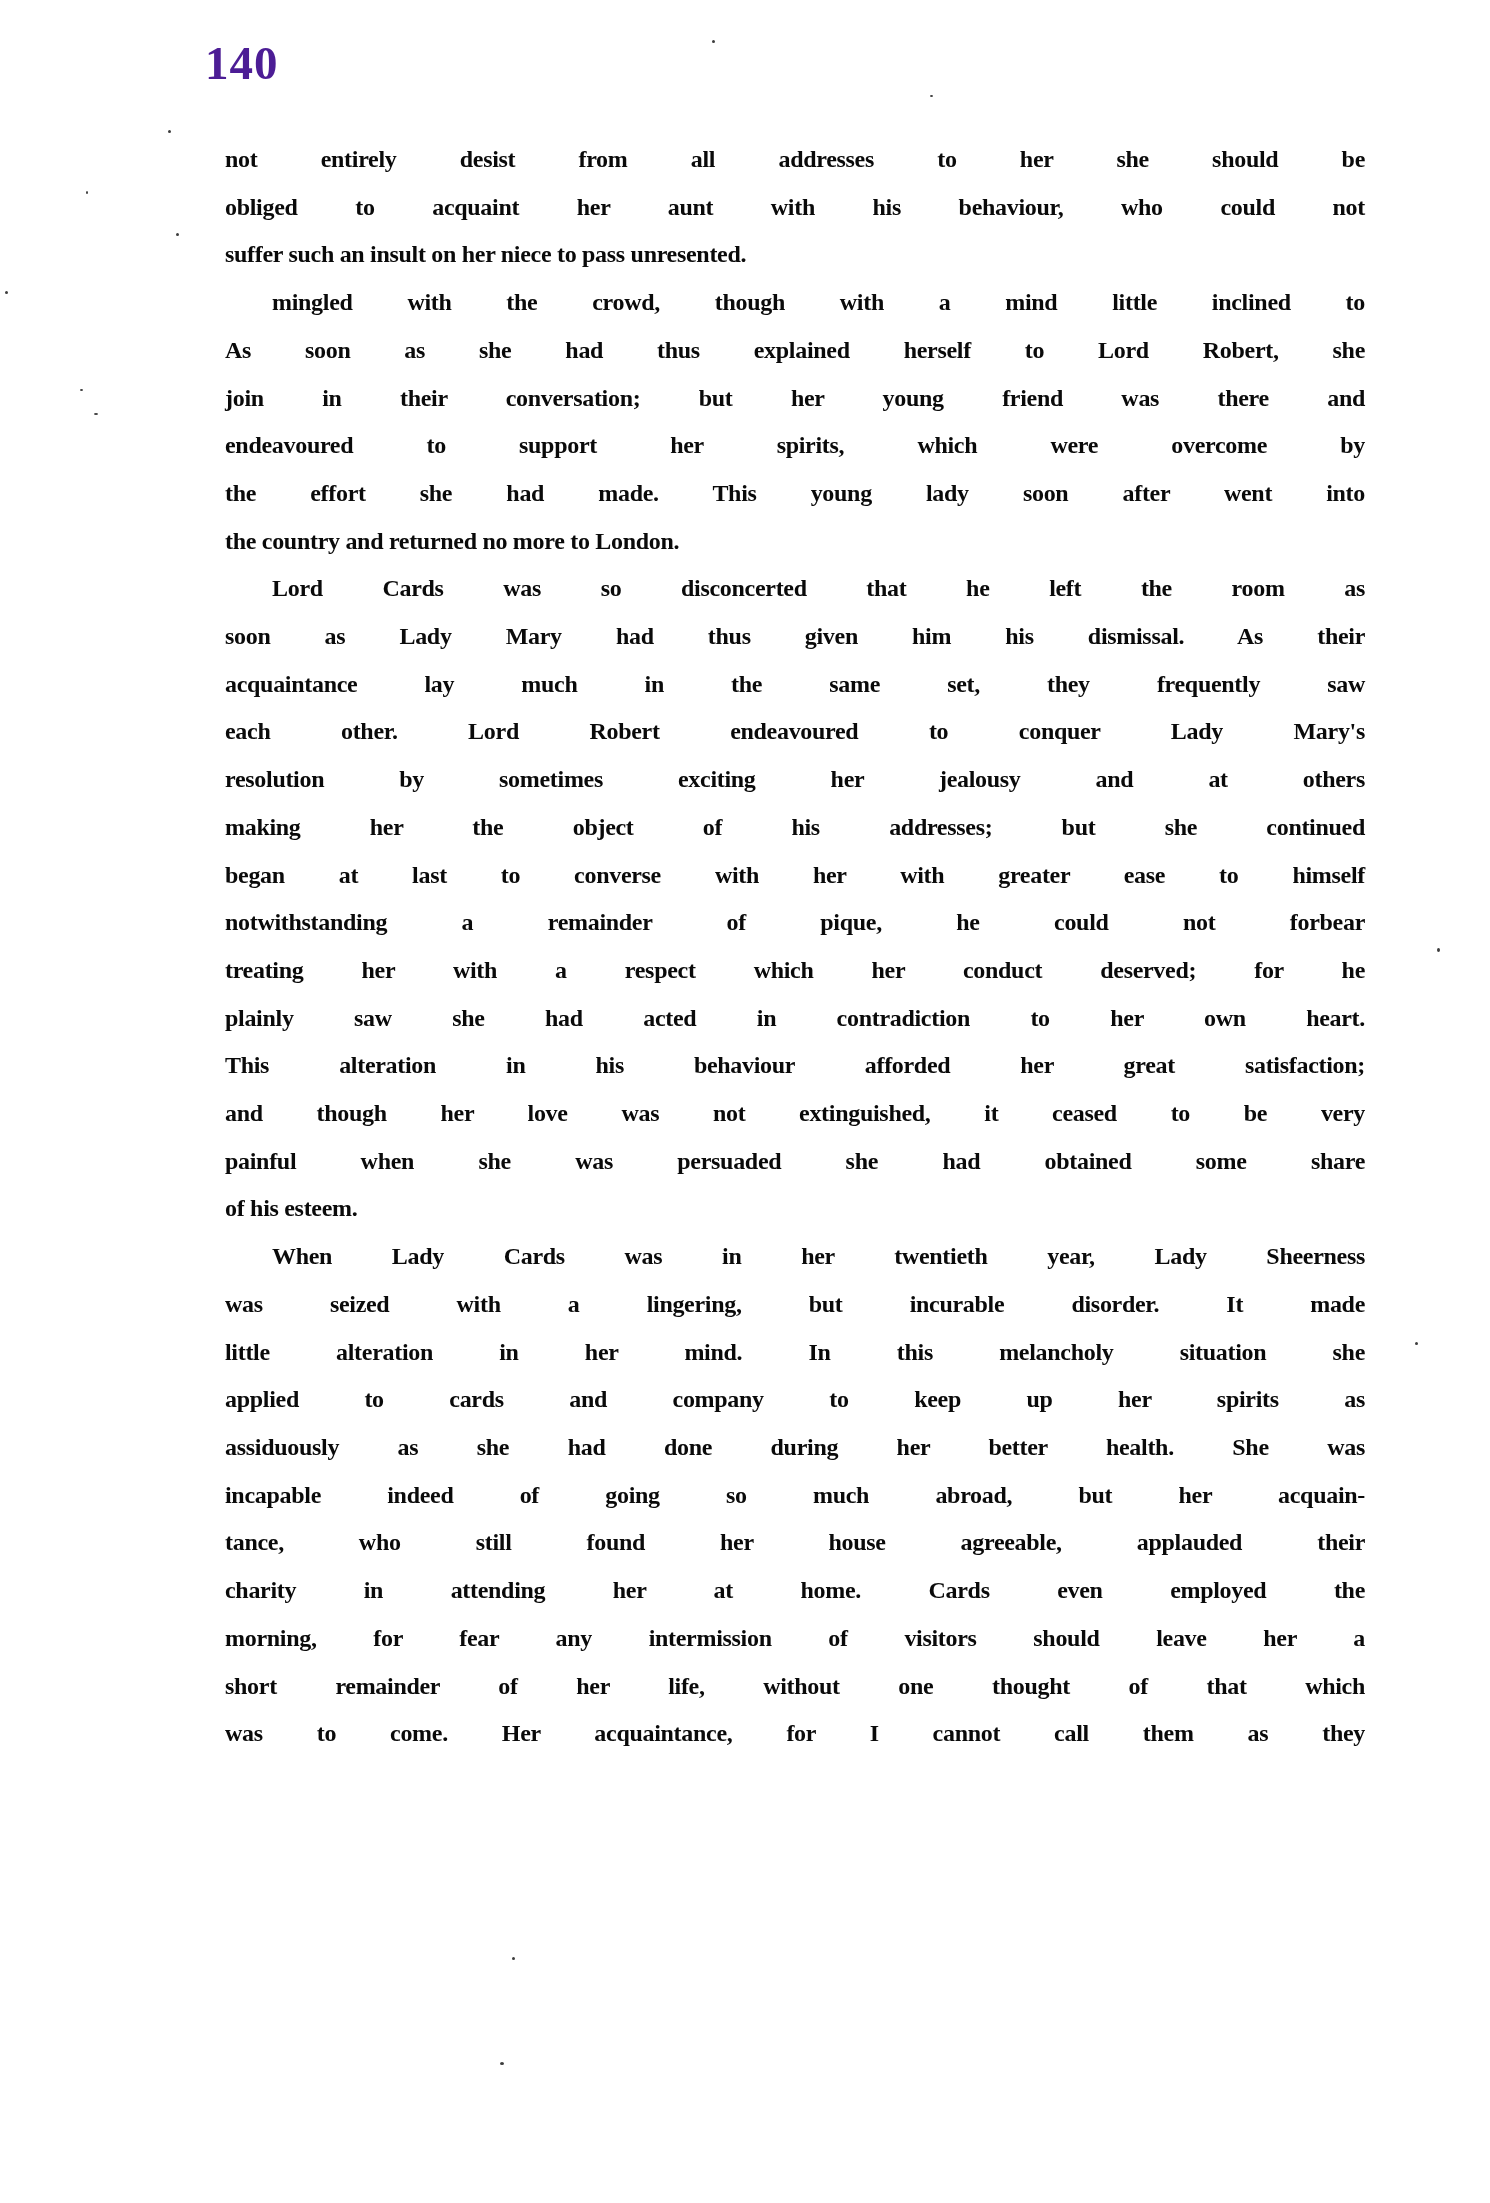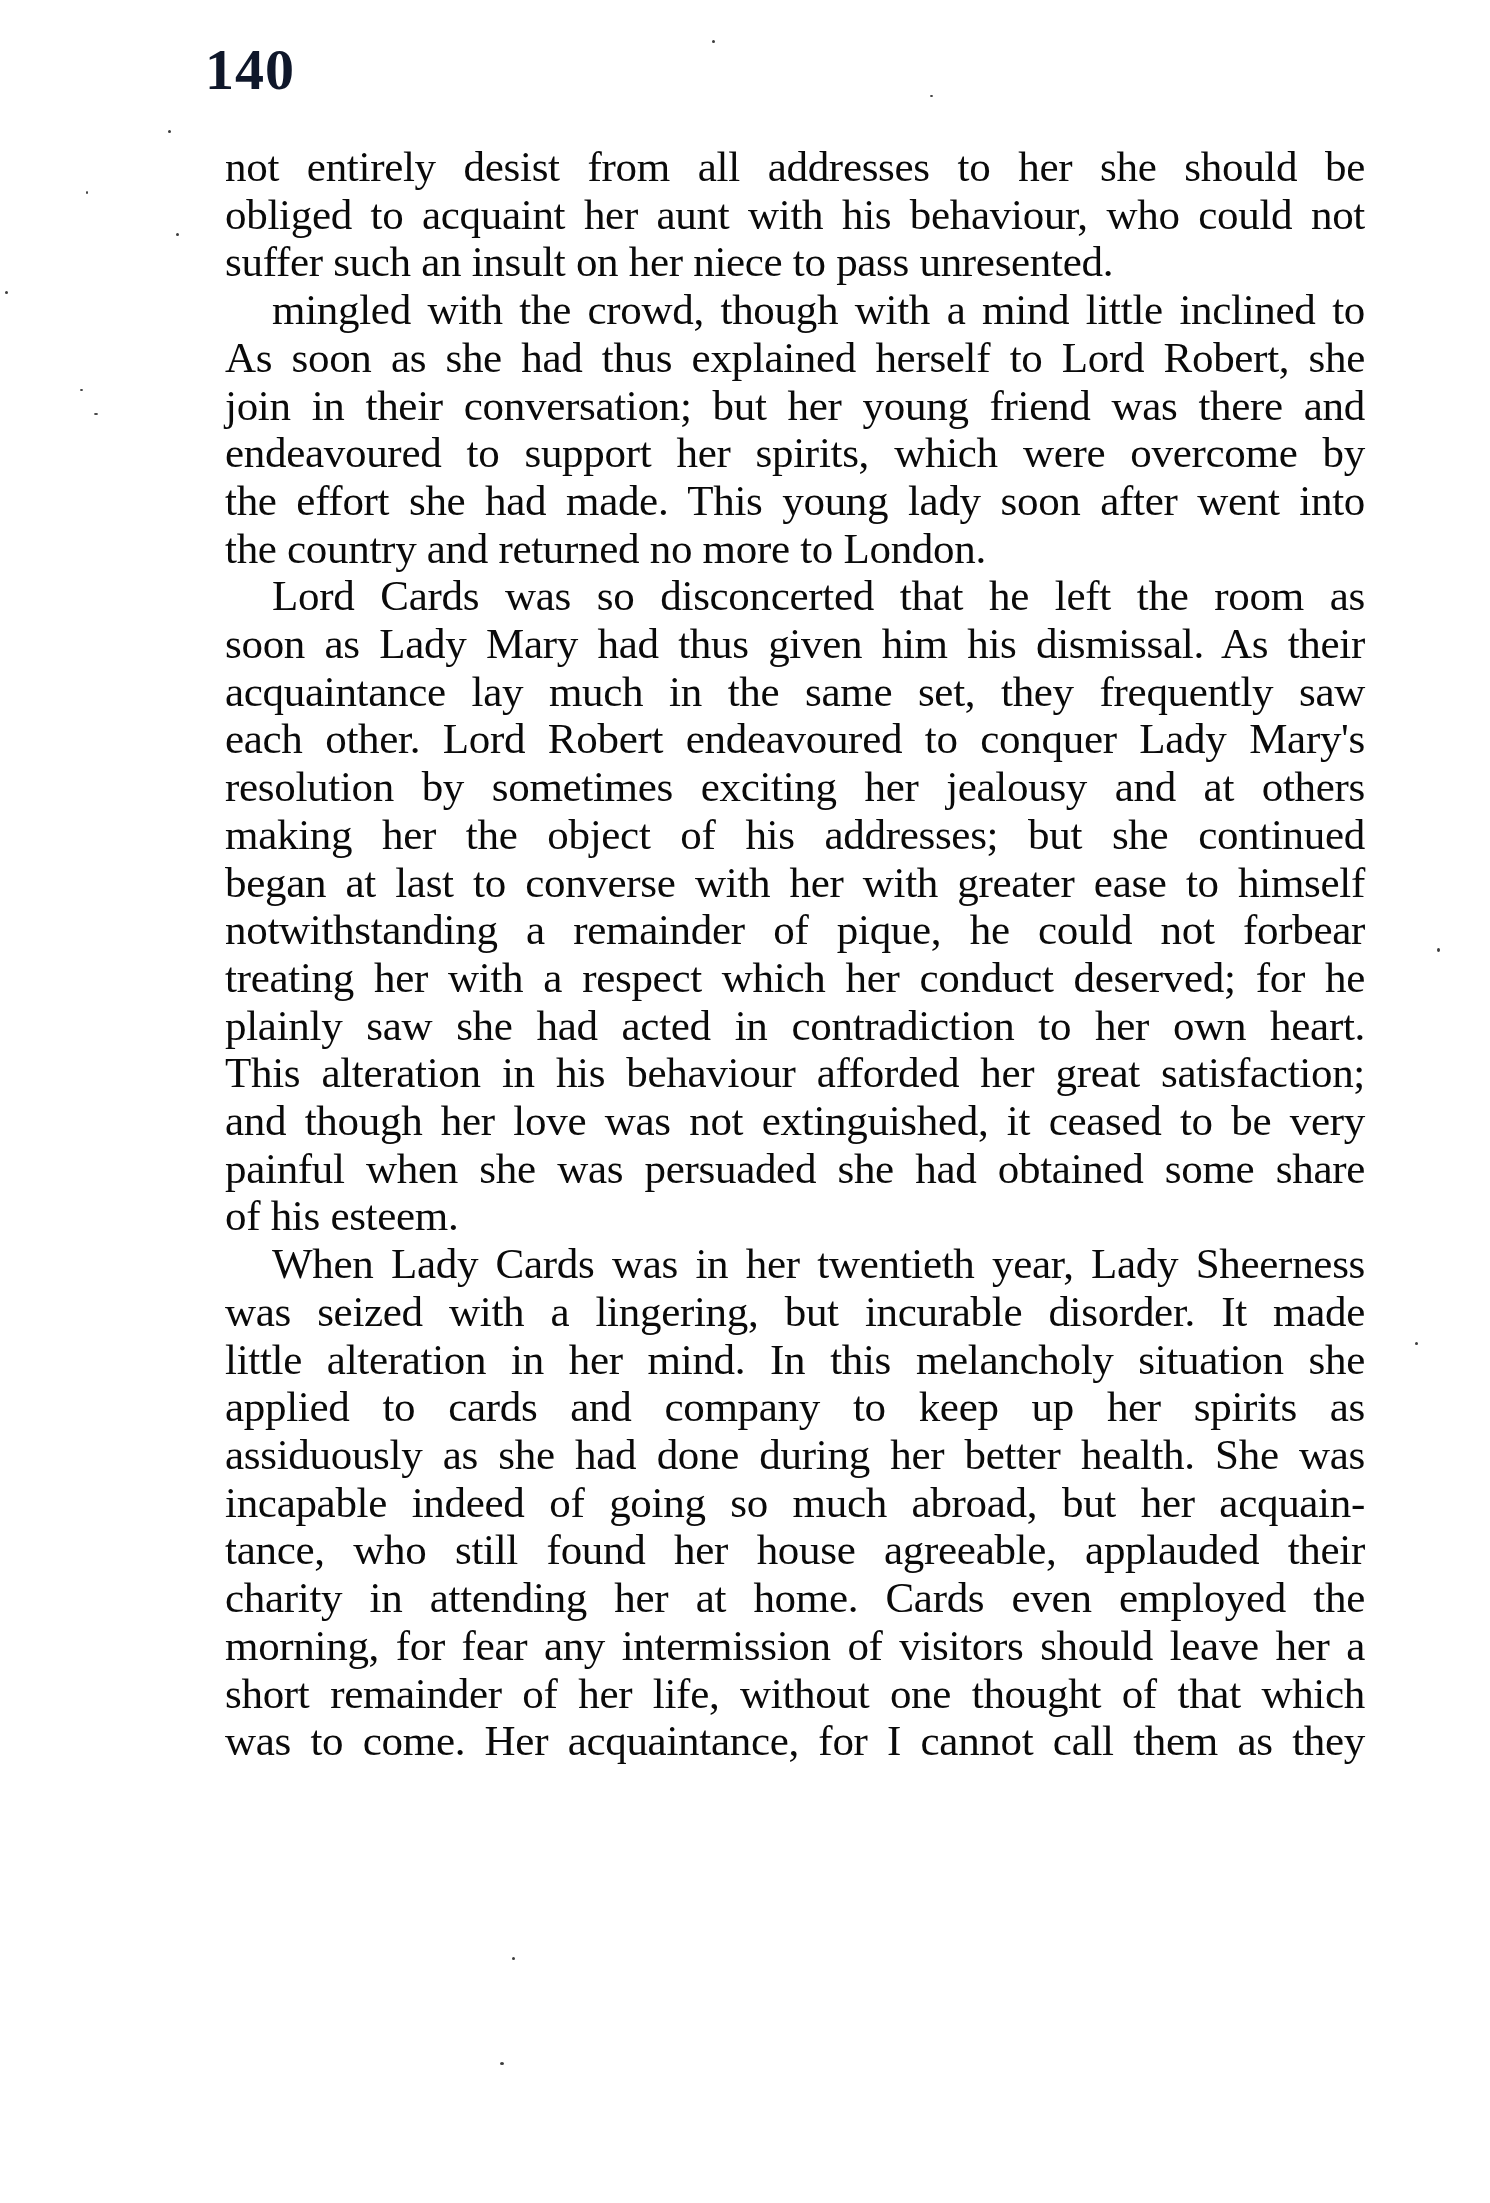--- a/index.html
+++ b/index.html
@@ -13,32 +13,32 @@
     height: 2203px;
     background: #ffffff;
     overflow: hidden;
     color: #0a0a0a;
     font-family: "Liberation Serif", "DejaVu Serif", serif;
   }
   .page-number {
     position: absolute;
     left: 205px;
     top: 36px;
-    font-size: 58px;
+    font-size: 47px;
     font-weight: bold;
     letter-spacing: 1px;
-    color: #0f172a;
+    color: #4c1d95;
   }
   .text-block {
     position: absolute;
     left: 225px;
-    top: 143px;
+    top: 136px;
     width: 1140px;
-    font-size: 43px;
-    font-weight: normal;
+    font-size: 24px;
+    font-weight: bold;
     letter-spacing: -0.3px;
     line-height: 47.7px;
     color: #0a0a0a;
   }
   .para { margin: 0; padding: 0; }
   .line {
     text-align: justify;
     text-align-last: justify;
     white-space: normal;
   }

